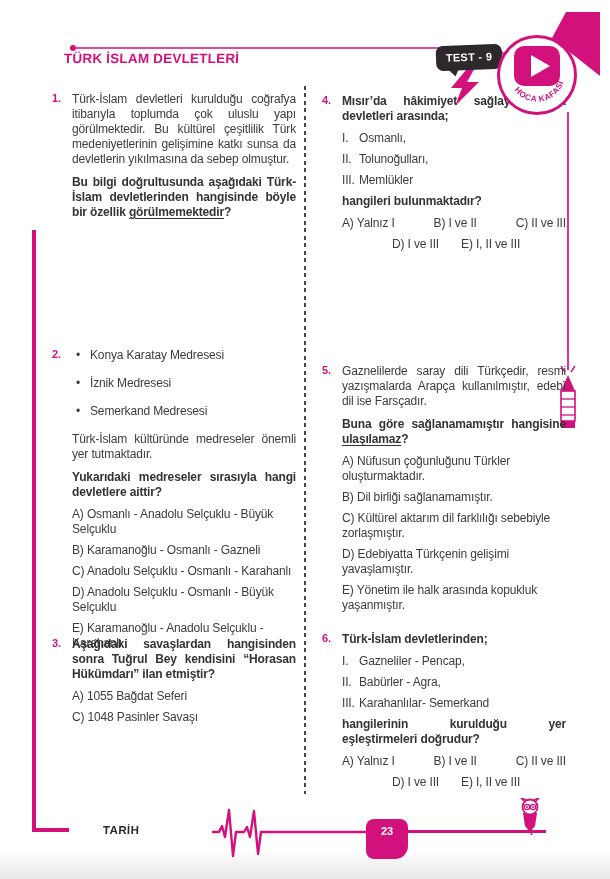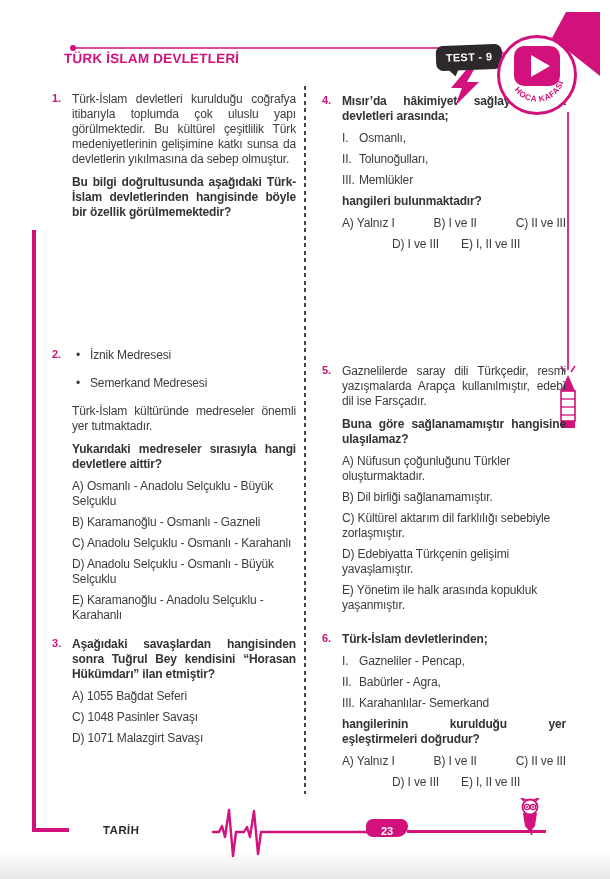--- a/index.html
+++ b/index.html
@@ -35,37 +35,37 @@
     border-radius:50%;box-sizing:border-box;z-index:6;}
   .acc-fill{fill:var(--accent);}
   .acc-stroke{stroke:var(--accent);}
 
   
   .question{position:absolute;width:244px;display:flex;align-items:flex-start;z-index:2;}
   .qnum{flex:0 0 20px;width:20px;font-weight:700;color:var(--accent);font-size:11px;}
   .qbody{flex:1;font-size:12px;letter-spacing:-0.15px;color:var(--text);line-height:15px;}
   .intro{margin:0 0 8px;text-align:justify;}
   .stem{margin:0 0 7px;font-weight:700;color:#333;text-align:justify;}
-  .ul{text-underline-offset:2px;}
+  .ul{text-decoration:underline;text-underline-offset:2px;}
   .bullets{list-style:none;margin:0 0 2px;padding:0;}
   .bullets li{position:relative;padding-left:18px;margin-bottom:13px;}
   .bullets li::before{content:'•';position:absolute;left:4px;}
   .roman{margin-bottom:2px;}
   .roman-item{display:flex;margin-bottom:6px;}
   .rn{flex:0 0 17px;}
   .opts .opt{margin-bottom:6px;}
   .opt-row1{display:flex;justify-content:space-between;margin-bottom:6px;}
   .opt-row2{display:flex;gap:22px;padding-left:50px;}
 
   
   #footer-subject{left:103px;top:824px;font-size:11.5px;font-weight:700;color:#2E2A2C;
     transform:skewX(-2deg);letter-spacing:0.4px;}
   #ecg-svg{left:204px;top:804px;z-index:2;}
   #footer-line{left:407px;top:830px;width:139px;height:2.6px;background:var(--accent);}
-  #page-badge{left:366px;top:819px;width:42px;height:18px;background:var(--accent);
+  #page-badge{left:366px;top:819px;width:42px;height:40px;background:var(--accent);
     border-radius:8px 8px 13px 8px;color:#fff;font-size:11px;font-weight:700;text-align:center;line-height:25px;z-index:3;}
   #owl-svg{left:515px;top:798px;z-index:3;}
 </style>
 </head>
 <body>
 
 <div id="page">
 
   <svg id="top-line-svg" class="abs" width="610" height="70">
     <circle cx="73" cy="48" r="3" class="acc-fill"></circle>
@@ -116,20 +116,21 @@
         <span class="qnum">1.</span>
         <div class="qbody">
           <p class="intro">Türk-İslam devletleri kurulduğu coğrafya itibarıyla toplumda çok uluslu yapı görülmektedir. Bu kültürel çeşitlilik Türk medeniyetlerinin gelişimine katkı sunsa da devletlerin yıkılmasına da sebep olmuştur.</p>
           <p class="stem"><span>Bu bilgi doğrultusunda aşağıdaki Türk-İslam devletlerinden hangisinde böyle bir özellik </span><span class="ul">görülmemektedir</span><span>?</span></p>
         </div>
       </div>
       <div class="question" style="left: 52px; top: 348px;">
         <span class="qnum">2.</span>
         <div class="qbody">
           <ul class="bullets">
+            <li>Konya Karatay Medresesi</li>
             <li>İznik Medresesi</li>
             <li>Semerkand Medresesi</li>
           </ul>
           <p class="intro">Türk-İslam kültüründe medreseler önemli yer tutmaktadır.</p>
           <p class="stem"><span>Yukarıdaki medreseler sırasıyla hangi devletlere aittir?</span></p>
           <div class="opts">
             <div class="opt">A) Osmanlı - Anadolu Selçuklu - Büyük Selçuklu</div>
             <div class="opt">B) Karamanoğlu - Osmanlı - Gazneli</div>
             <div class="opt">C) Anadolu Selçuklu - Osmanlı - Karahanlı</div>
             <div class="opt">D) Anadolu Selçuklu - Osmanlı - Büyük Selçuklu</div>
@@ -137,21 +138,20 @@
           </div>
         </div>
       </div>
       <div class="question" style="left: 52px; top: 637px;">
         <span class="qnum">3.</span>
         <div class="qbody">
           <p class="stem"><span>Aşağıdaki savaşlardan hangisinden sonra Tuğrul Bey kendisini “Horasan Hükümdarı” ilan etmiştir?</span></p>
           <div class="opts">
             <div class="opt">A) 1055 Bağdat Seferi</div>
             <div class="opt">C) 1048 Pasinler Savaşı</div>
-            <div class="opt">D) 1071 Malazgirt Savaşı</div>
           </div>
         </div>
       </div>
       <div class="question" style="left: 322px; top: 94px;">
         <span class="qnum">4.</span>
         <div class="qbody">
           <p class="stem"><span>Mısır’da hâkimiyet sağlayan Türk devletleri arasında;</span></p>
           <div class="roman">
             <div class="roman-item">
               <span class="rn">I.</span>

